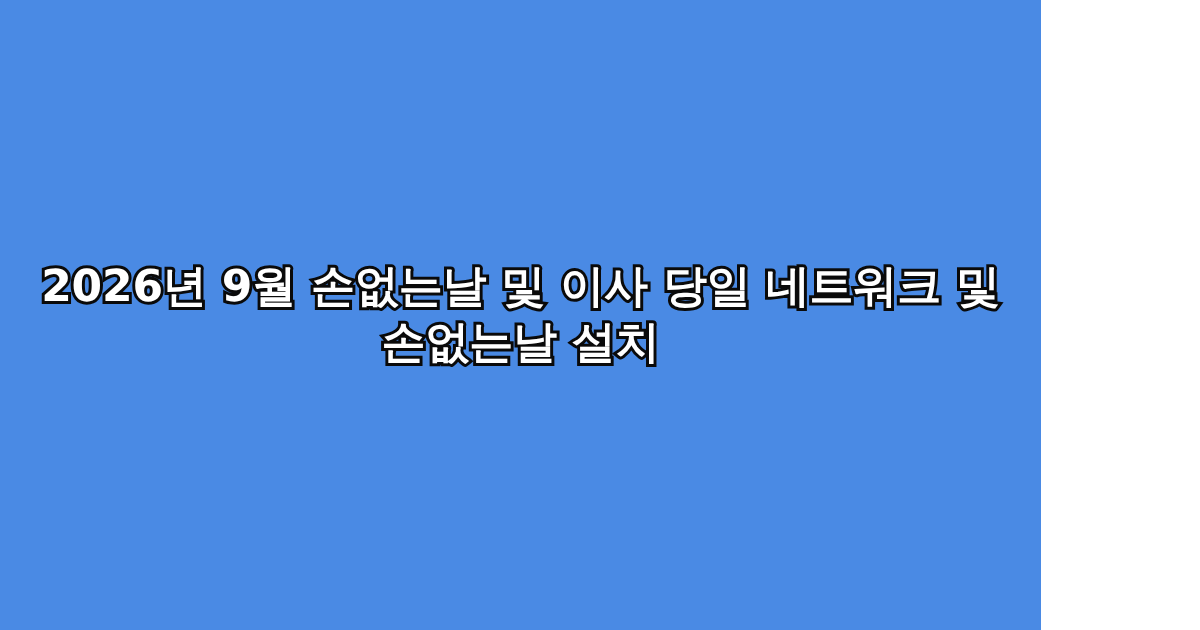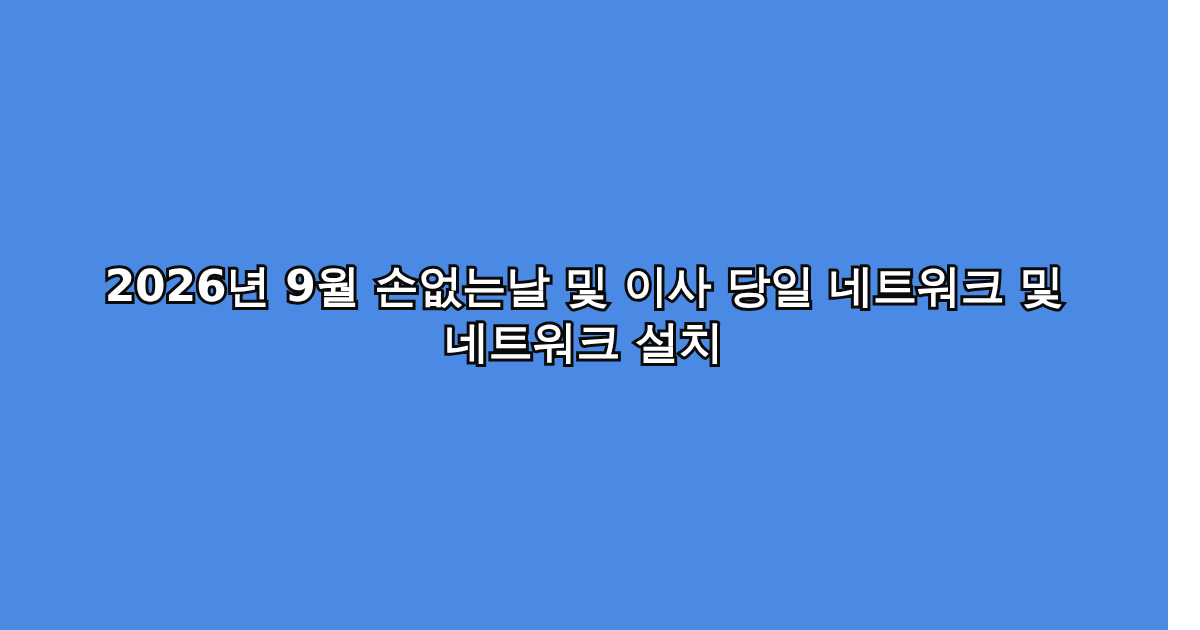--- a/index.html
+++ b/index.html
@@ -10,21 +10,21 @@
 
   body {
     width: 1200px;
     height: 630px;
     overflow: hidden;
     font-family: "DejaVu Sans", "Liberation Sans", sans-serif;
   }
 
   #og-card {
     position: relative;
-    width: 1168px;
+    width: 1041px;
     height: 630px;
     box-sizing: border-box;
     display: flex;
     align-items: center;
     justify-content: center;
     background-color: #4a8ae4;
   }
 
   #headline {
     width: 1040px;
@@ -49,16 +49,16 @@
     white-space: nowrap;
   }
 </style>
 </head>
 <body>
 
 <div id="og-card" style="background-color: rgb(74, 138, 228);">
 
   <h1 id="headline" style="color: rgb(255, 255, 255); -webkit-text-stroke: 6px rgb(10, 10, 10);">
     <span class="hl-line">2026년 9월 손없는날 및 이사 당일 네트워크 및</span>
-    <span class="hl-line">네트워크 설치</span>
+    <span class="hl-line">손없는날 설치</span>
   </h1>
 
 </div>
 
 </body></html>

